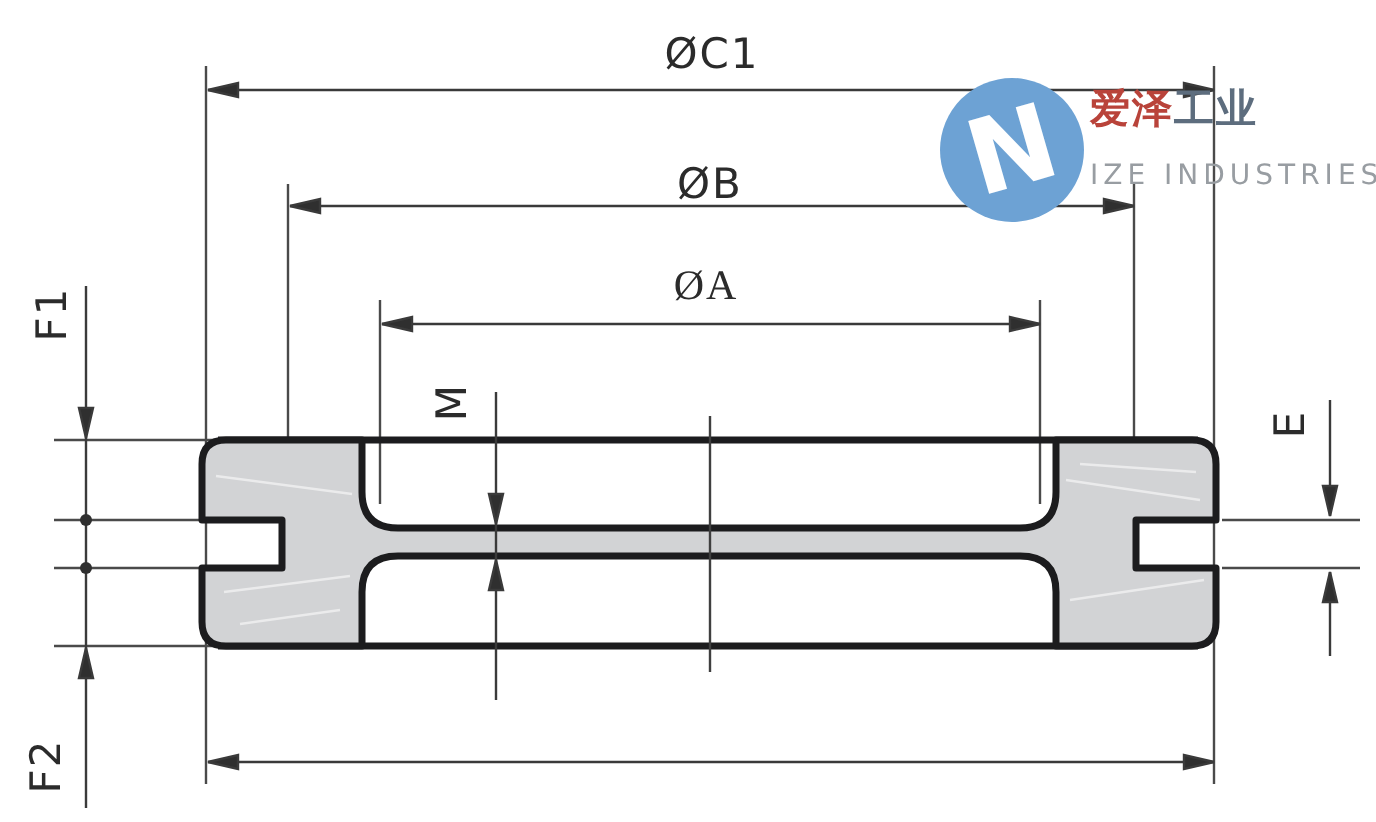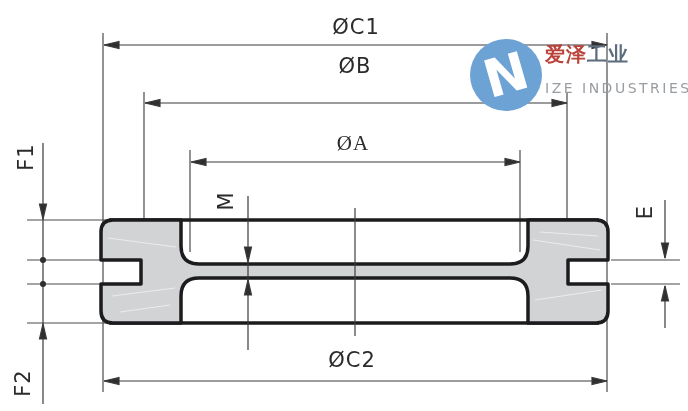--- a/index.html
+++ b/index.html
@@ -118,23 +118,22 @@
       <g>
         <line x1="665" y1="200" x2="665" y2="258"></line>
         <line x1="665" y1="286" x2="665" y2="328"></line>
         <polygon points="665,258 661.5,243 668.5,243"></polygon>
         <polygon points="665,286 661.5,301 668.5,301"></polygon>
       </g>
     </g>
   </svg>
 
   <div class="dim-label" style="left:356px;top:27px;">ØC1</div>
-  <div class="dim-label" style="left:355px;top:66px;">ØB</div>
+  <div class="dim-label" style="left:355px;top:92px;">ØB</div>
   <div class="dim-label" style="left:353px;top:143px;font-family:Liberation Serif, serif;">ØA</div>
-  <div class="dim-label" style="left:352px;top:360px;">ØC2</div>
   <div class="dim-label rot" style="left:26px;top:157px;">F1</div>
   <div class="dim-label rot" style="left:23px;top:383px;">F2</div>
   <div class="dim-label rot" style="left:226px;top:201px;">M</div>
   <div class="dim-label rot" style="left:645px;top:212px;">E</div>
 
   <div id="logo">
     <svg id="logo-emblem" width="74" height="74" viewBox="0 0 74 74">
       <circle cx="37" cy="37" r="36" fill="#6da2d4"></circle>
       <text x="37" y="55" font-family="DejaVu Sans, sans-serif" font-size="52" font-weight="bold" fill="#ffffff" text-anchor="middle" transform="rotate(-16 37 37)">N</text>
     </svg>

